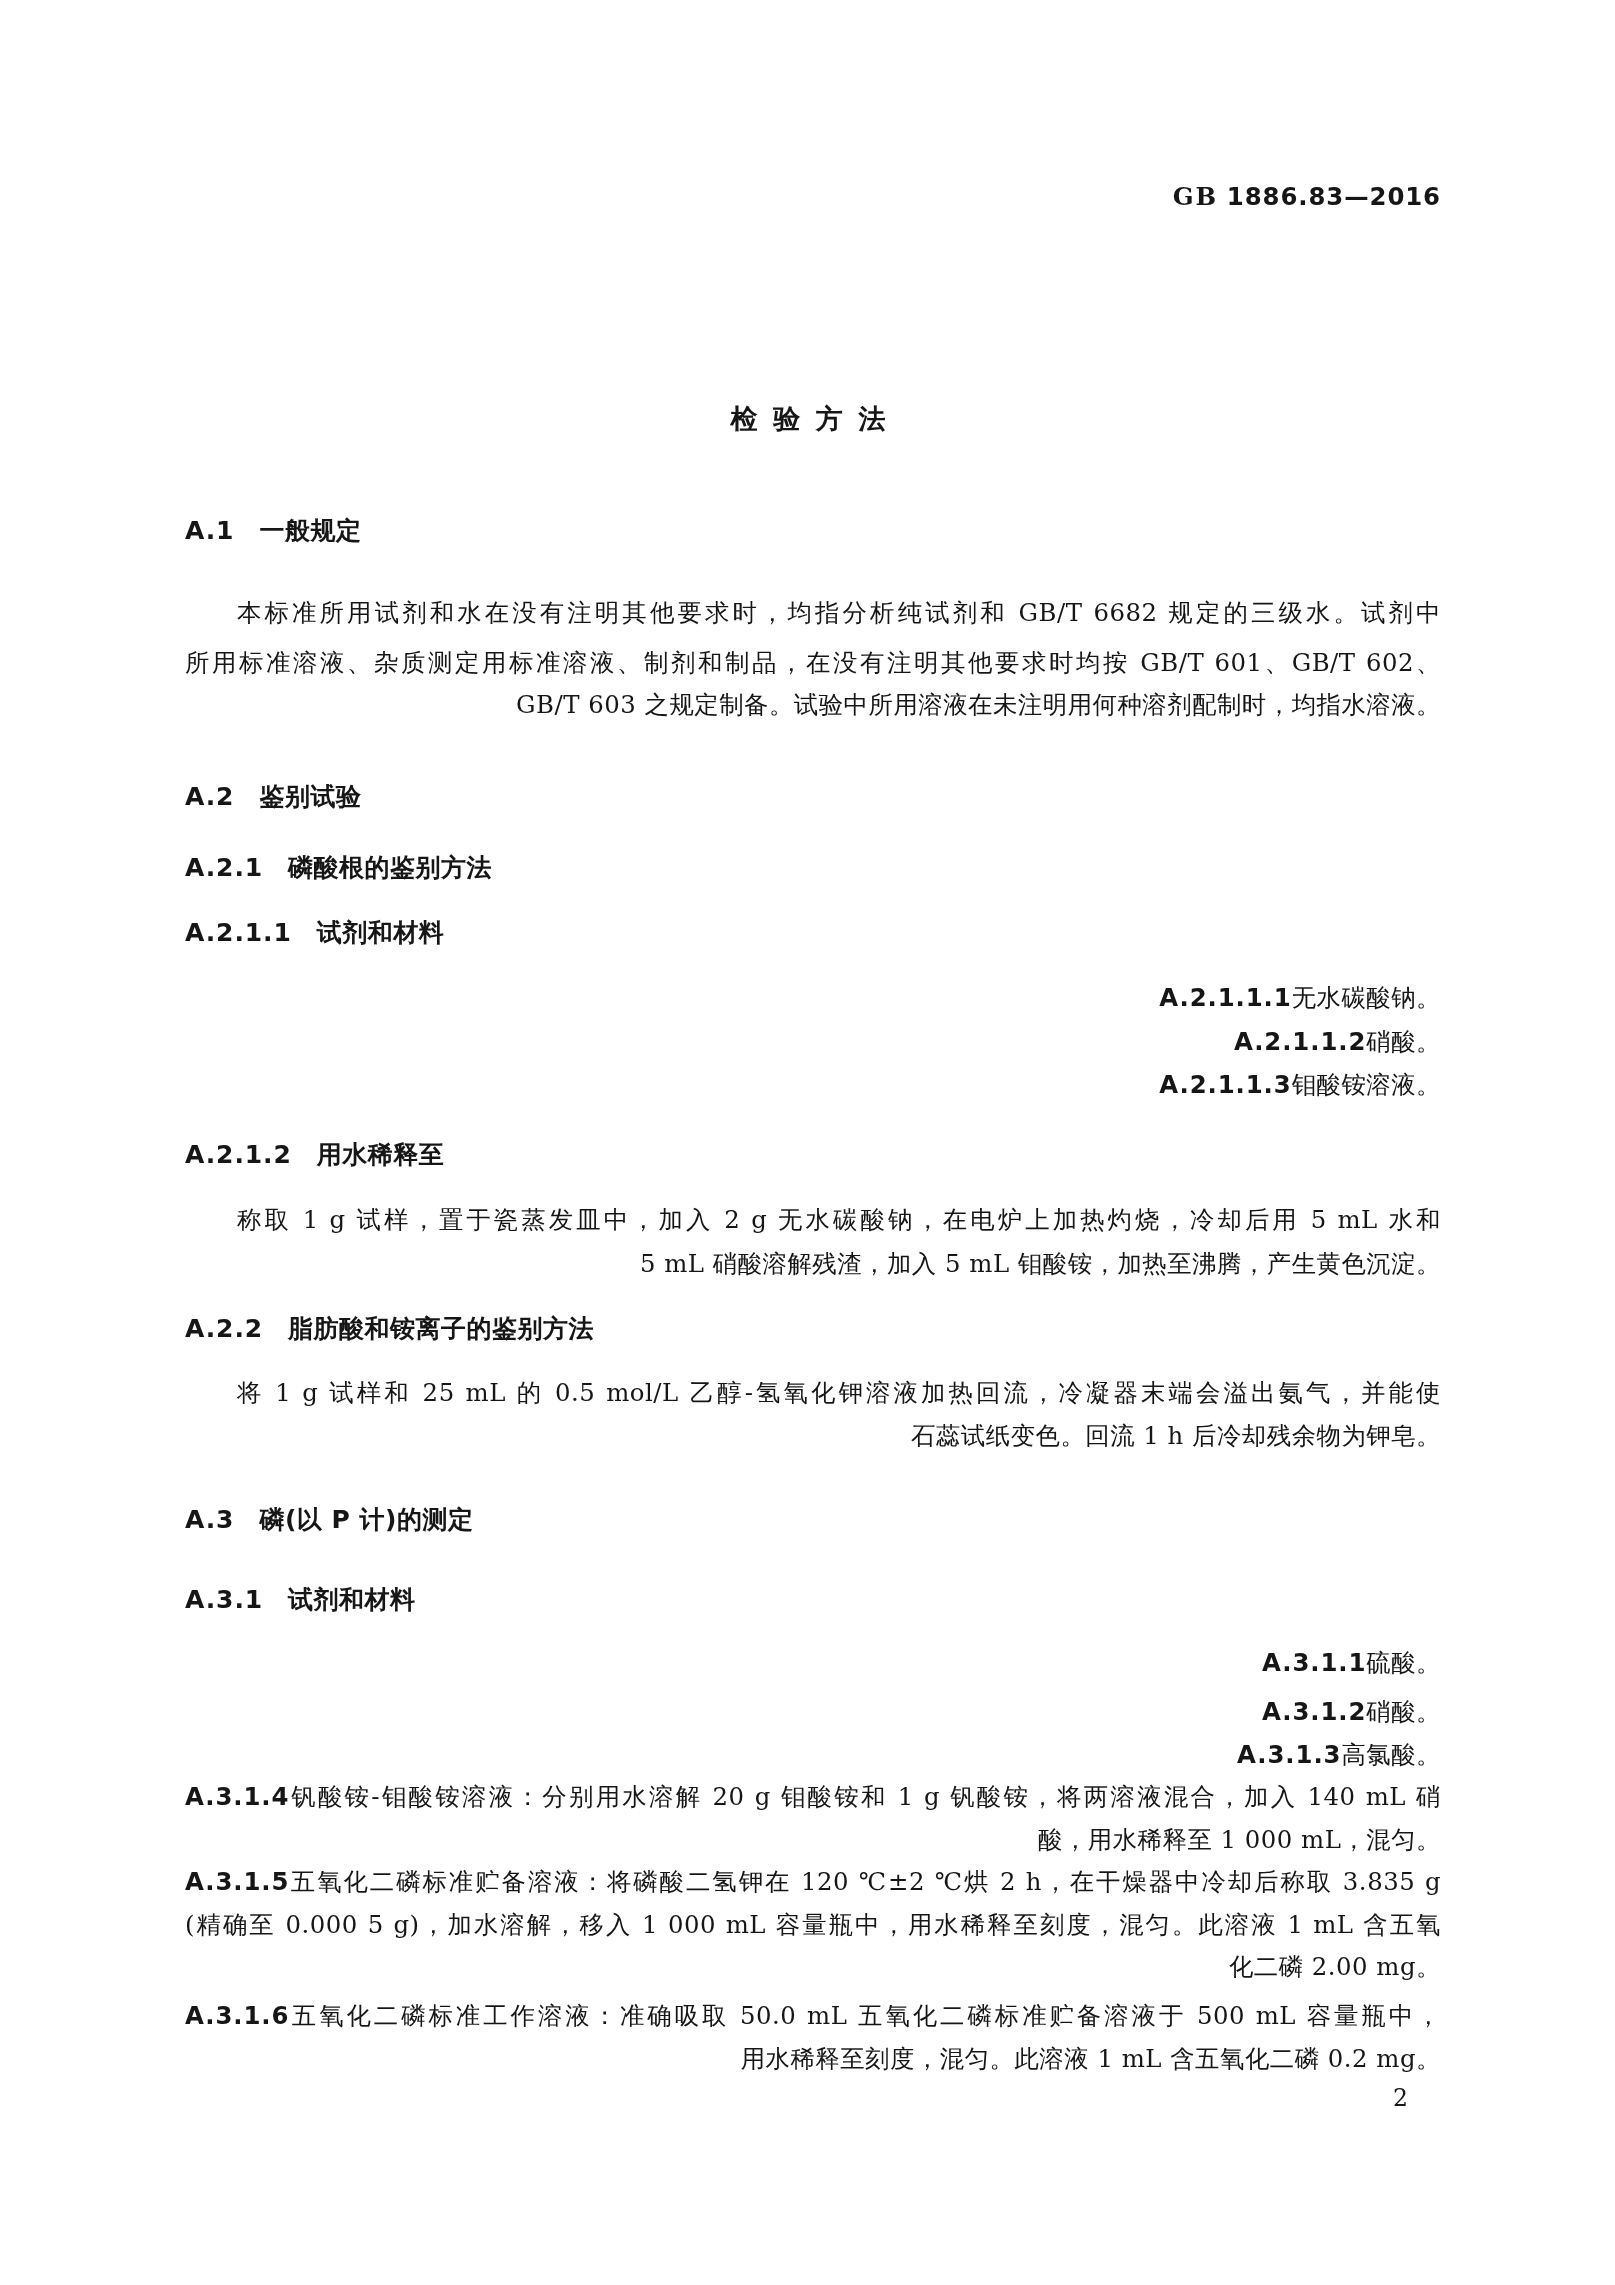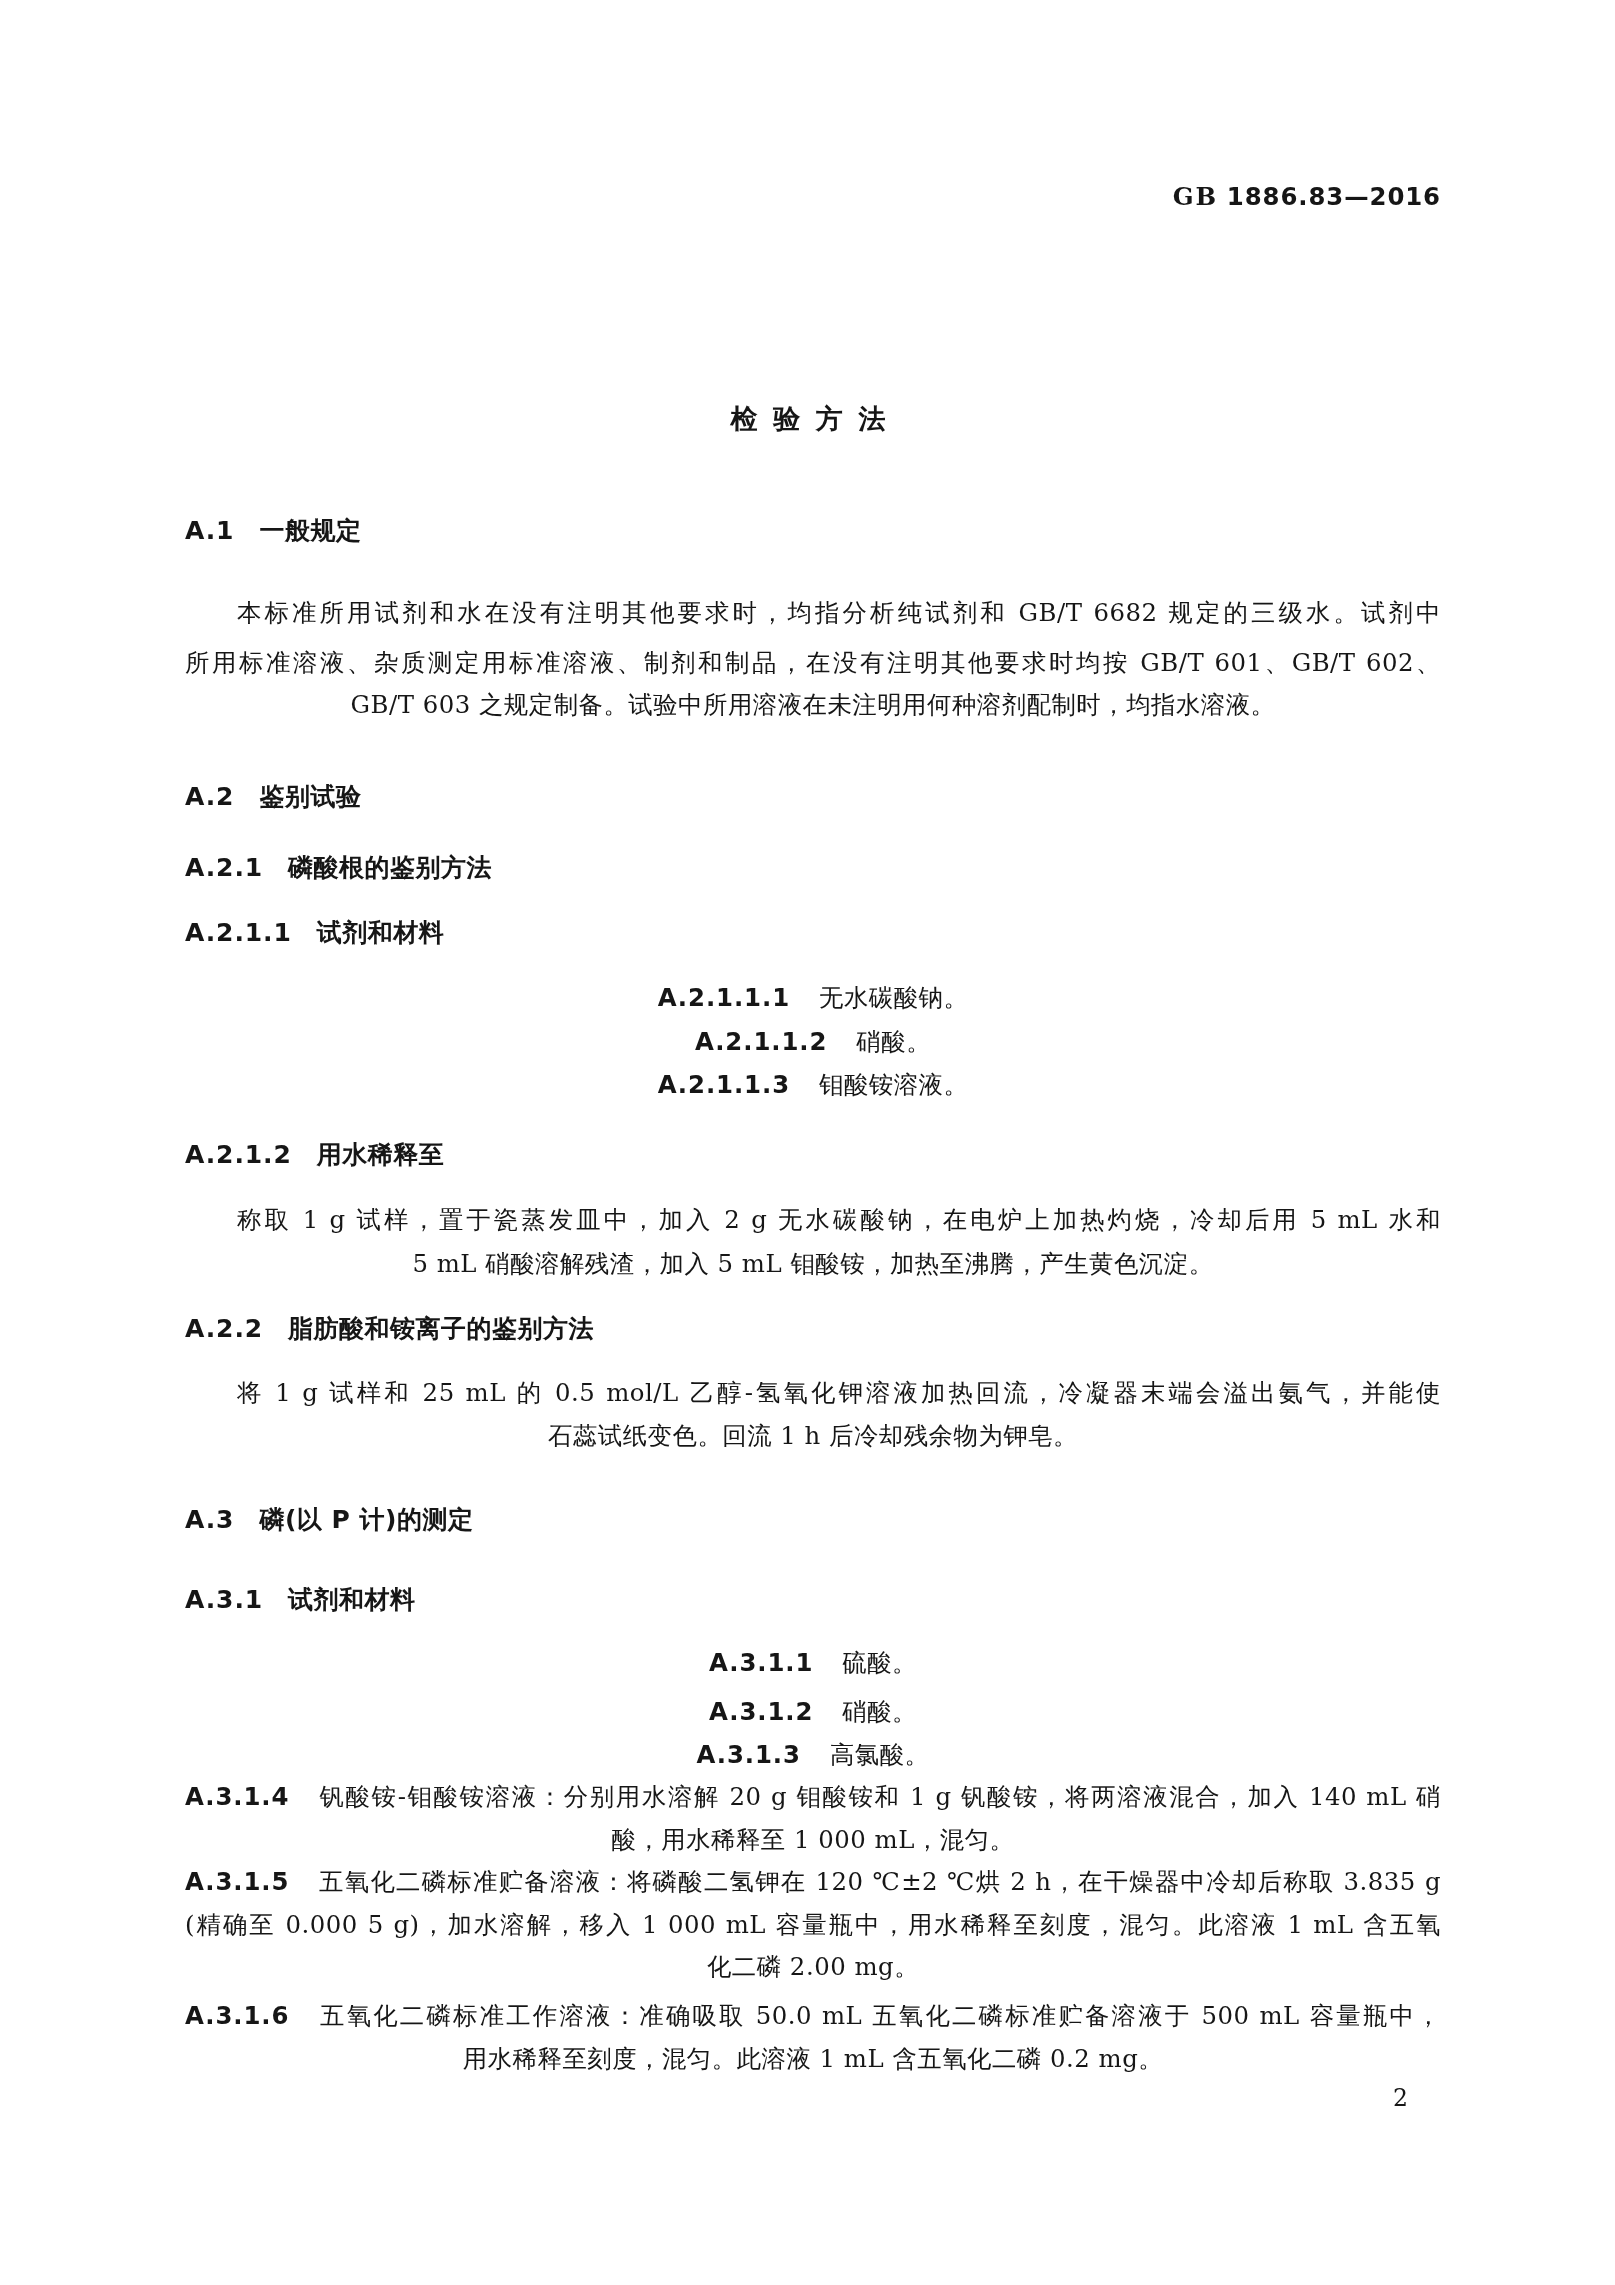--- a/index.html
+++ b/index.html
@@ -15,32 +15,31 @@
   }
   .line {
     position: absolute;
     left: 185px;
     width: 1256px;
     font-size: 24.4px;
     line-height: 33px;
     letter-spacing: 0.5px;
   }
   .full  { text-align: justify; text-align-last: justify; }
-  .end   { text-align: center; }
+  .end   { text-align: right; }
   .indent { padding-left: 52px; box-sizing: border-box; }
   .heading {
     font-family: "DejaVu Sans", "Liberation Sans", sans-serif;
     font-weight: bold;
     font-size: 25px;
   }
   .heading .num { margin-right: 25px; letter-spacing: 0.9px; }
   .item-num {
     font-family: "DejaVu Sans", "Liberation Sans", sans-serif;
     font-weight: bold;
-    margin-right: 29px;
     letter-spacing: 0.9px;
     font-size: 24.4px;
   }
   .header-code {
     position: absolute;
     top: 182px;
     left: 185px;
     width: 1256px;
     text-align: right;
     font-size: 24.4px;

